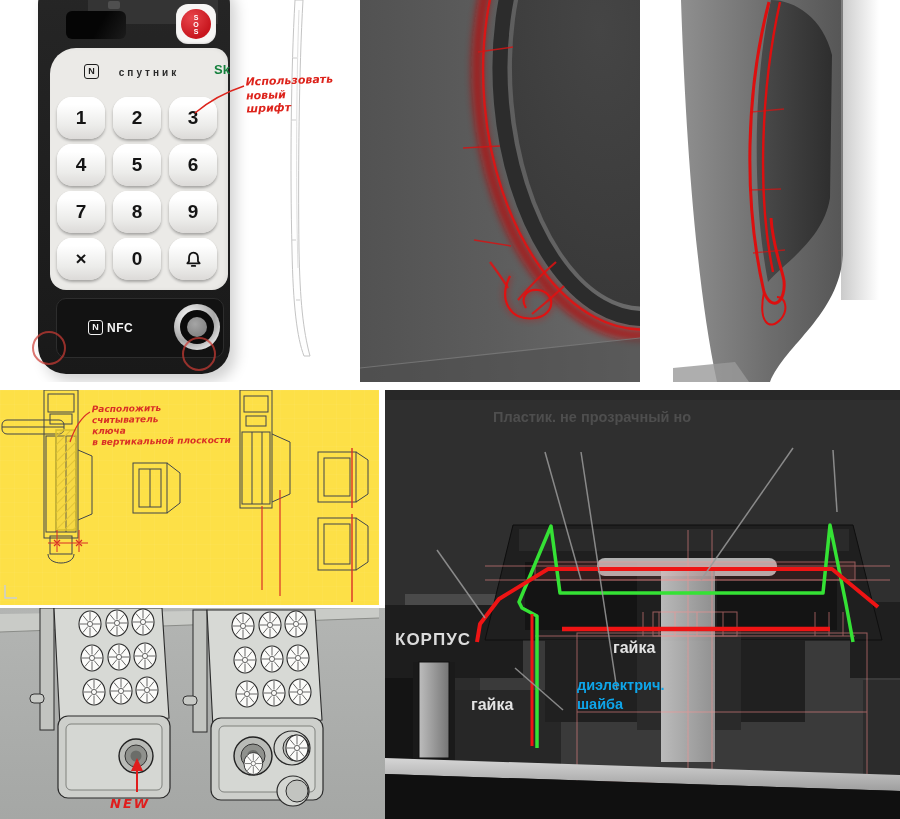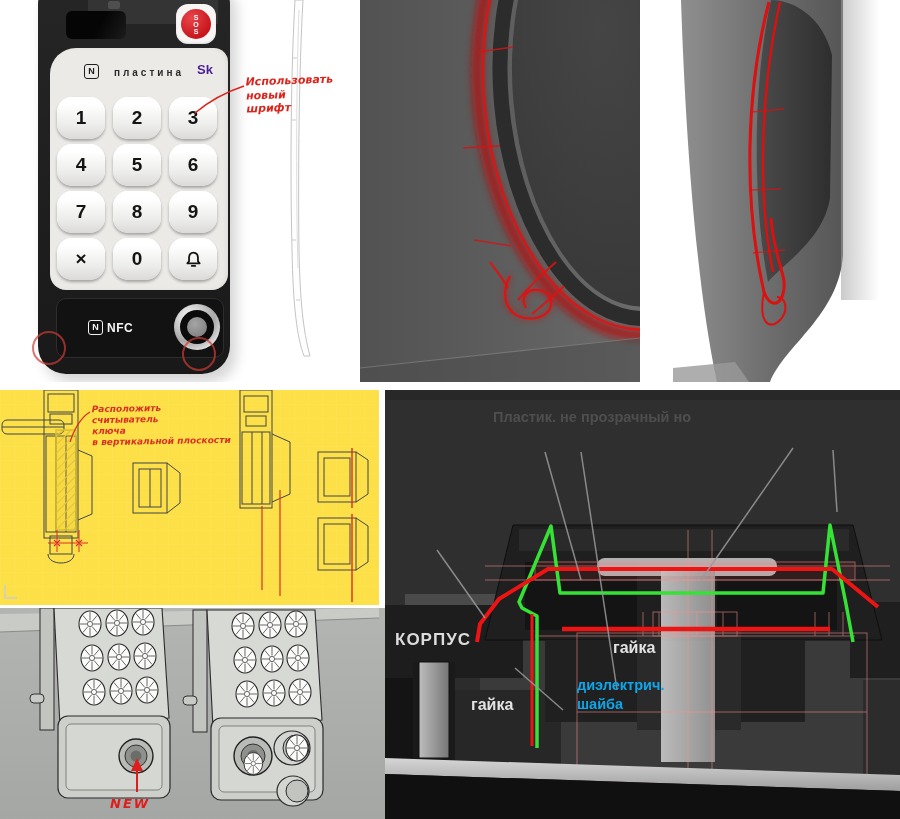--- a/index.html
+++ b/index.html
@@ -12,21 +12,21 @@
   .device-topface{position:absolute;left:50px;top:-14px;width:130px;height:62px;background:#343434;}
   .cam-glyph{position:absolute;left:108px;top:1px;width:12px;height:8px;background:#4f4f4f;border-radius:2px;}
   .cam-window{position:absolute;left:66px;top:11px;width:60px;height:28px;background:linear-gradient(120deg,#050505 55%,#1c1c1c);border-radius:6px;}
   .sos-card{position:absolute;left:176px;top:4px;width:40px;height:40px;background:#f7f6f5;border-radius:12px;box-shadow:inset 0 -1px 2px rgba(0,0,0,.12);}
   .sos-btn{position:absolute;left:181px;top:9px;width:30px;height:30px;border-radius:50%;background:radial-gradient(circle at 35% 30%,#e8454b,#c8161e 70%);display:flex;align-items:center;justify-content:center;}
   .sos-txt{writing-mode:vertical-rl;text-orientation:upright;color:#fff;font-size:7px;font-weight:bold;letter-spacing:0;line-height:1;}
   .keypad{position:absolute;left:50px;top:48px;width:178px;height:242px;background:#ebeae7;border-radius:26px 14px 16px 16px;box-shadow:inset -2px 0 4px rgba(0,0,0,.05);}
   .nmark{width:13px;height:13px;border:1.5px solid #1d1d1d;border-radius:3px;font-size:9px;font-weight:bold;line-height:13px;text-align:center;color:#1d1d1d;}
   .kp-nmark{position:absolute;left:84px;top:64px;}
   .kp-brand{position:absolute;left:103px;top:67px;width:92px;text-align:center;font-size:10px;letter-spacing:3px;color:#2b2b2b;font-weight:bold;}
-  .kp-sk{position:absolute;left:197px;top:62px;font-size:13px;font-weight:bold;color:#4c1d95;}
+  .kp-sk{position:absolute;left:214px;top:62px;font-size:13px;font-weight:bold;color:#15803d;}
   .keys{position:absolute;left:57px;top:97px;display:grid;grid-template-columns:repeat(3,48px);grid-auto-rows:42px;gap:5px 8px;}
   .key{border-radius:15px;background:linear-gradient(180deg,#ffffff 18%,#ececea 68%,#dcdad8);box-shadow:0 2px 3px rgba(0,0,0,.30),inset 0 1px 0 #fff;display:flex;align-items:center;justify-content:center;font-size:19px;font-weight:bold;color:#141414;}
   .inset{position:absolute;left:56px;top:298px;width:166px;height:58px;background:#121212;border:1px solid #2d2d2d;border-radius:10px;}
   .nfc-row{position:absolute;left:88px;top:320px;display:flex;align-items:center;gap:4px;}
   .nmark-w{width:13px;height:13px;border:1.5px solid #f2f2f2;border-radius:3px;font-size:9px;font-weight:bold;line-height:13px;text-align:center;color:#f2f2f2;}
   .nfc-txt{color:#f5f5f5;font-size:12px;font-weight:bold;letter-spacing:.5px;}
   .lens{position:absolute;left:174px;top:304px;width:46px;height:46px;border-radius:50%;background:radial-gradient(circle at 35% 30%,#ffffff,#a8a8a8 55%,#e6e6e6 80%,#8a8a8a);}
   .lens-in{position:absolute;left:180px;top:310px;width:34px;height:34px;border-radius:50%;background:#0b0b0b;}
   .lens-core{position:absolute;left:187px;top:317px;width:20px;height:20px;border-radius:50%;background:radial-gradient(circle at 40% 35%,#a5a5a5,#777);}
   .redring{position:absolute;width:30px;height:30px;border:2px solid rgba(205,60,52,.7);border-radius:50%;}
@@ -63,21 +63,21 @@
       <div class="device-topface"></div>
     </div>
     <div class="cam-glyph"></div>
     <div class="cam-window"></div>
     <div class="sos-card"></div>
     <div class="sos-btn">
       <span class="sos-txt">SOS</span>
     </div>
     <div class="keypad"></div>
     <div class="nmark kp-nmark">N</div>
-    <div class="kp-brand">пластина</div>
+    <div class="kp-brand">спутник</div>
     <div class="kp-sk">Sk</div>
     <div class="keys">
       <div class="key">1</div>
       <div class="key">2</div>
       <div class="key">3</div>
       <div class="key">4</div>
       <div class="key">5</div>
       <div class="key">6</div>
       <div class="key">7</div>
       <div class="key">8</div>

